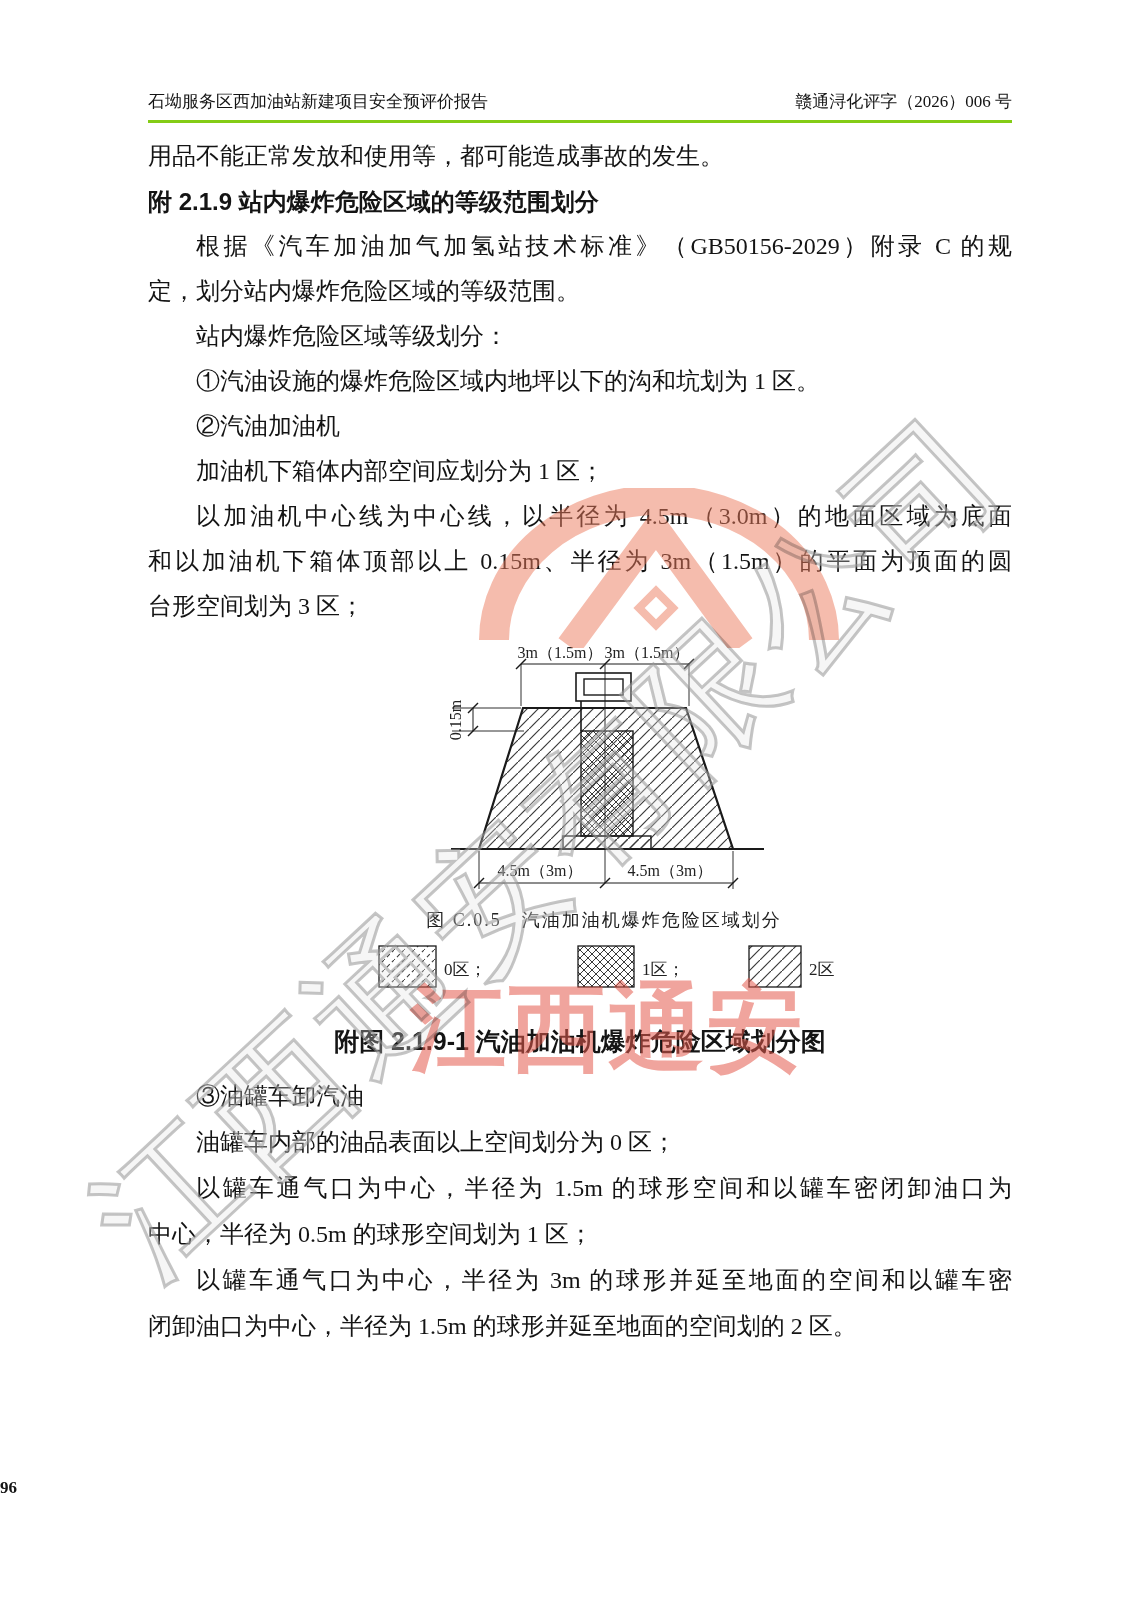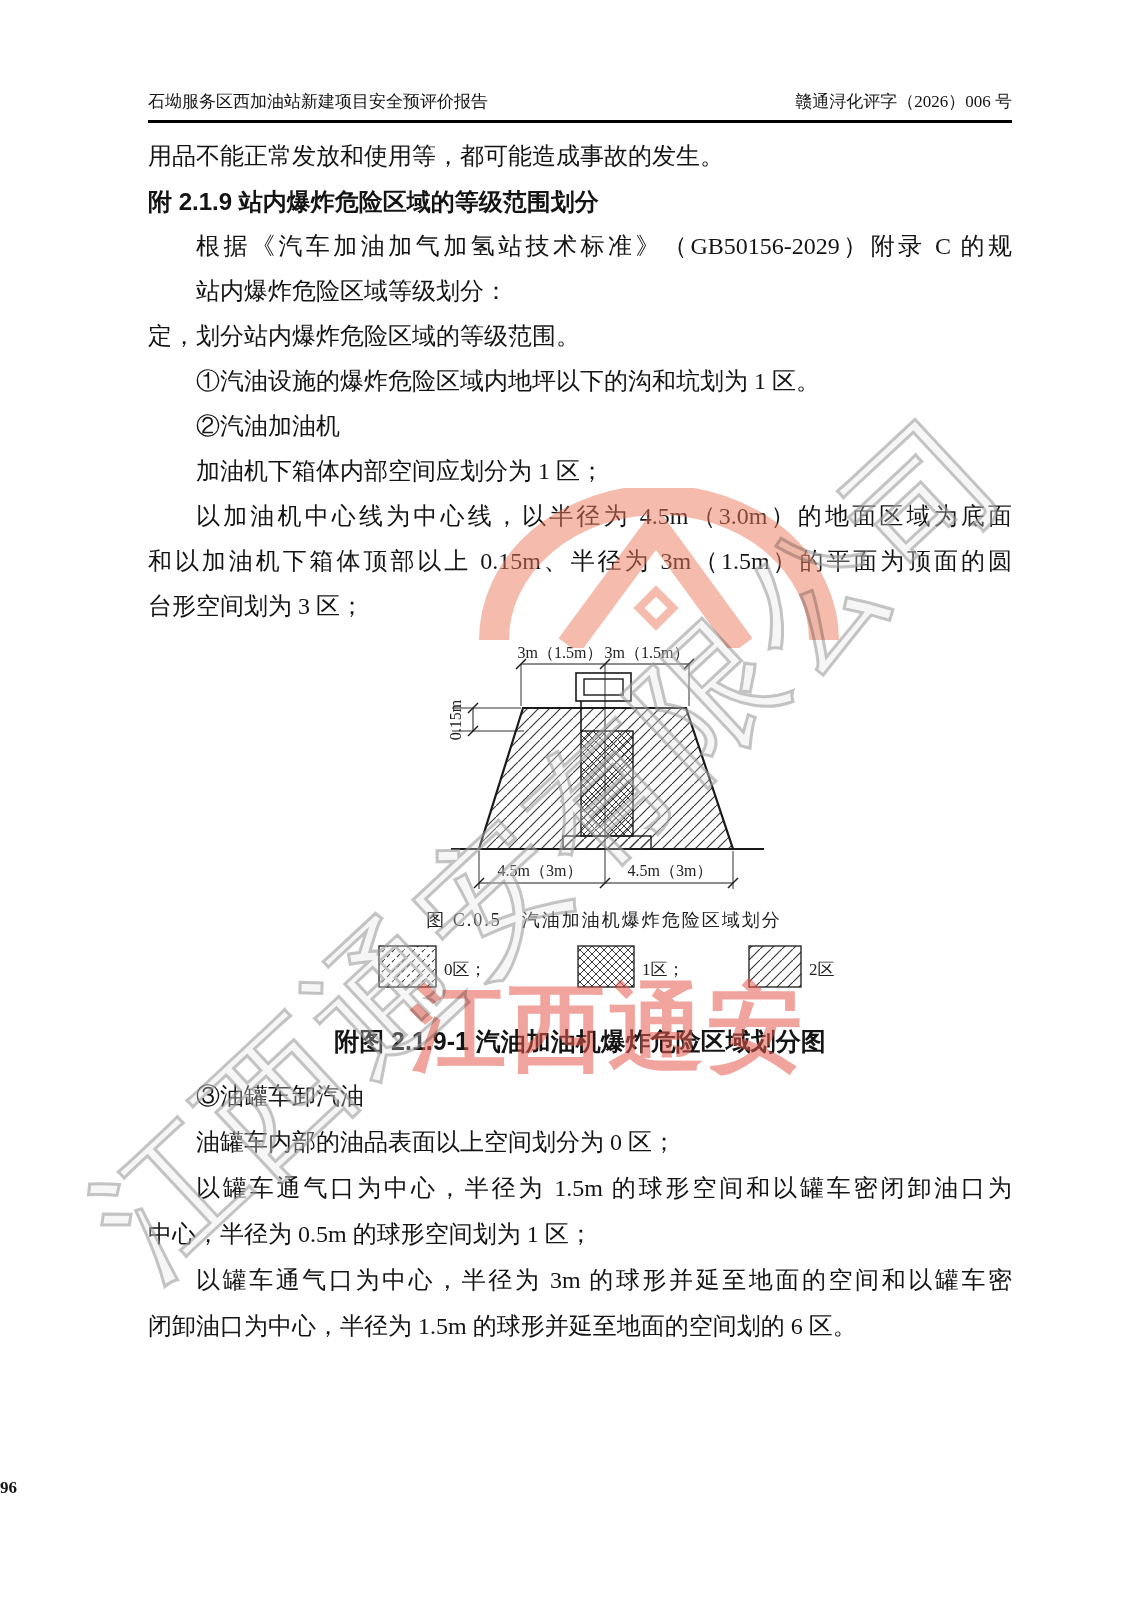--- a/index.html
+++ b/index.html
@@ -5,21 +5,21 @@
   html,body{margin:0;padding:0;background:#888;}
   .page{
     position:relative;width:1131px;height:1599px;background:#ffffff;
     margin:0 auto;overflow:hidden;
     font-family:"Liberation Serif","DejaVu Serif",serif;color:#141414;
   }
   
   .header{
     position:absolute;left:148px;top:90px;width:864px;
     display:flex;justify-content:space-between;align-items:flex-end;
-    font-size:17px;padding-bottom:7px;border-bottom:3px solid #000000;
+    font-size:17px;padding-bottom:7px;border-bottom:3px solid #84cc16;
   }
   
   .bodytext{position:absolute;left:148px;top:134px;width:864px;font-size:24px;line-height:45px;}
   .line{white-space:nowrap;}
   .line.indent{padding-left:48px;}
   .line.full{white-space:normal;text-align:justify;text-align-last:justify;}
   .line.full.indent{padding-left:0;text-indent:48px;}
   .sec-heading{
     font-family:"Liberation Sans","DejaVu Sans",sans-serif;
     font-weight:bold;font-size:24px;line-height:45px;white-space:nowrap;
@@ -66,22 +66,22 @@
 
   <div class="header">
     <span>石坳服务区西加油站新建项目安全预评价报告</span>
     <span>赣通浔化评字（2026）006 号</span>
   </div>
 
   <div class="bodytext">
     <div class="line">用品不能正常发放和使用等，都可能造成事故的发生。</div>
     <div class="sec-heading">附 2.1.9 站内爆炸危险区域的等级范围划分</div>
     <div class="line full indent">根据《汽车加油加气加氢站技术标准》（GB50156-2029）附录 C 的规</div>
+    <div class="line">定，划分站内爆炸危险区域的等级范围。</div>
     <div class="line indent">站内爆炸危险区域等级划分：</div>
-    <div class="line">定，划分站内爆炸危险区域的等级范围。</div>
     <div class="line indent">①汽油设施的爆炸危险区域内地坪以下的沟和坑划为 1 区。</div>
     <div class="line indent">②汽油加油机</div>
     <div class="line indent">加油机下箱体内部空间应划分为 1 区；</div>
     <div class="line full indent">以加油机中心线为中心线，以半径为 4.5m（3.0m）的地面区域为底面</div>
     <div class="line full">和以加油机下箱体顶部以上 0.15m、半径为 3m（1.5m）的平面为顶面的圆</div>
     <div class="line">台形空间划为 3 区；</div>
 
     <svg class="diagram-svg" width="480" height="368" viewBox="0 0 480 368">
       <defs>
         <pattern id="p-diag" patternUnits="userSpaceOnUse" width="11" height="11">
@@ -146,21 +146,21 @@
     </svg>
 
     <div class="figure-title">附图 2.1.9-1 汽油加油机爆炸危险区域划分图</div>
 
     <div class="post-lines" style="line-height:46px;">
       <div class="line indent">③油罐车卸汽油</div>
       <div class="line indent">油罐车内部的油品表面以上空间划分为 0 区；</div>
       <div class="line full indent">以罐车通气口为中心，半径为 1.5m 的球形空间和以罐车密闭卸油口为</div>
       <div class="line">中心，半径为 0.5m 的球形空间划为 1 区；</div>
       <div class="line full indent">以罐车通气口为中心，半径为 3m 的球形并延至地面的空间和以罐车密</div>
-      <div class="line">闭卸油口为中心，半径为 1.5m 的球形并延至地面的空间划的 6 区。</div>
+      <div class="line">闭卸油口为中心，半径为 1.5m 的球形并延至地面的空间划的 2 区。</div>
     </div>
   </div>
 
   <div class="page-number">96</div>
 
   <div class="wm-layer">
     <div class="wm-diagonal">江西通安有限公司</div>
     <svg class="wm-logo" width="370" height="160" viewBox="0 0 370 160">
       <path d="M 20 152 A 165 140 0 0 1 350 152" fill="none" stroke="#ec7a5c" stroke-width="30"></path>
       <path d="M 95 158 L 182 40 L 268 158" fill="none" stroke="#ec7a5c" stroke-width="26" stroke-linejoin="miter"></path>

